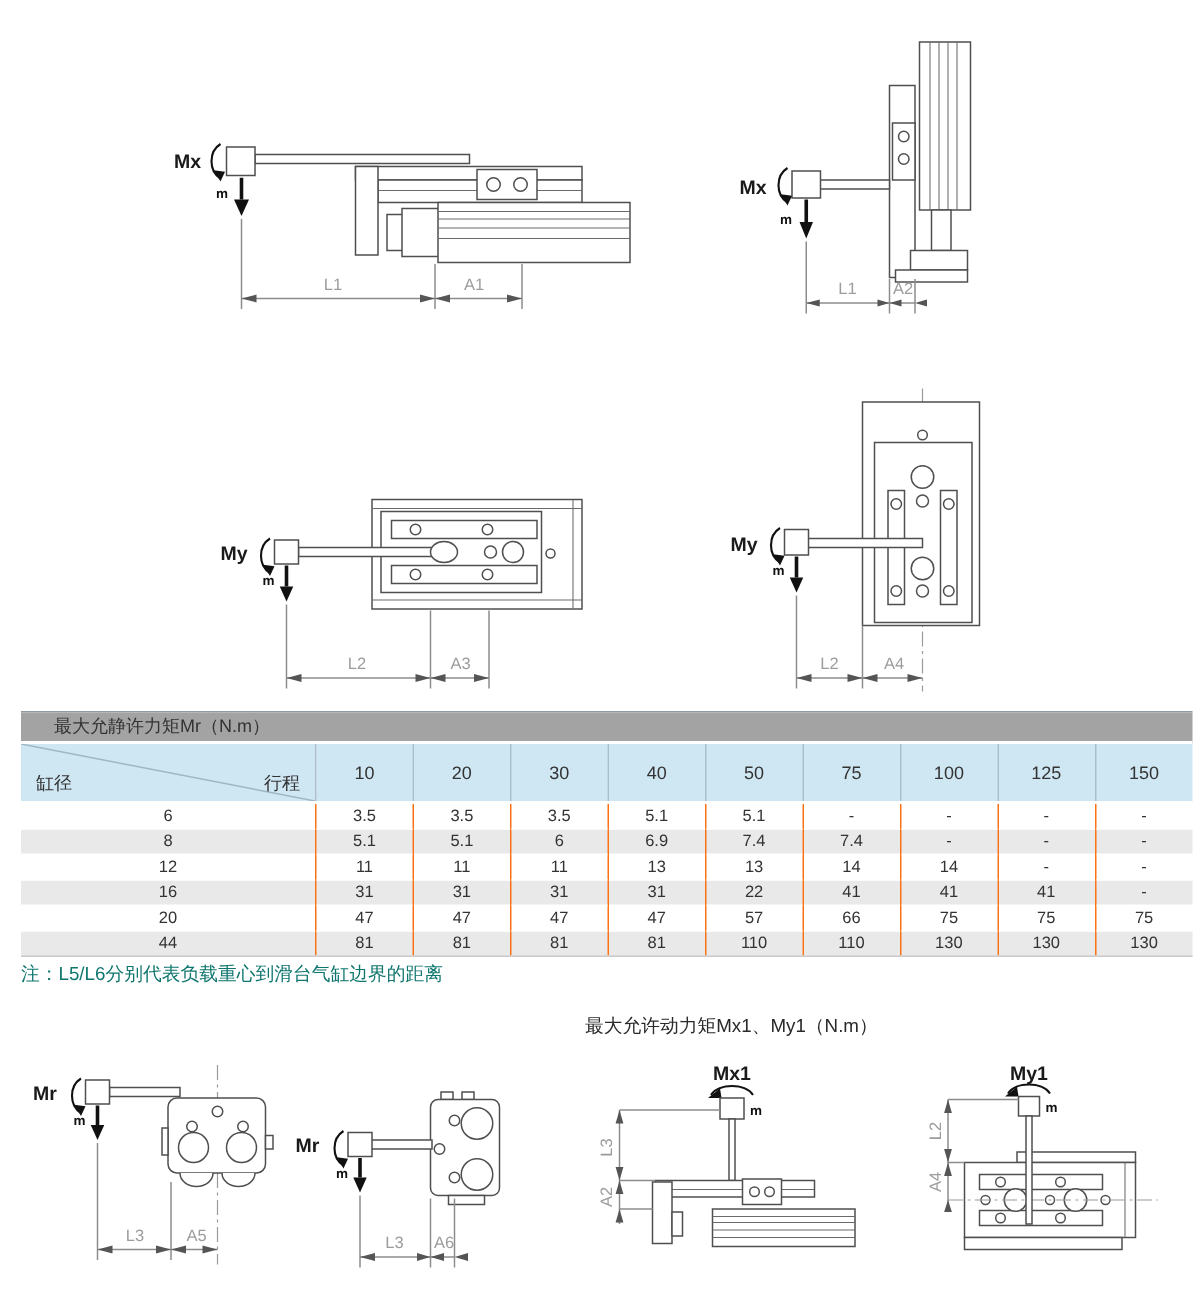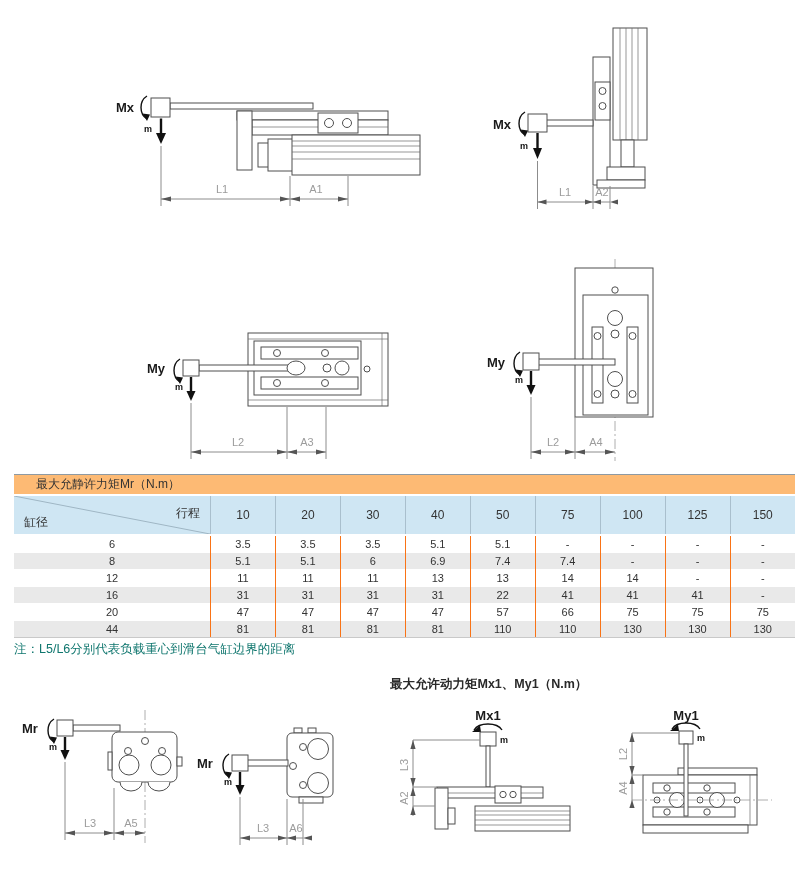--- a/index.html
+++ b/index.html
@@ -16,39 +16,39 @@
   .darr{ fill:#111111; stroke:none; }
   .mline{ stroke:#111111; stroke-width:2.4; }
   .cl  { fill:none; stroke:#9a9a9a; stroke-width:0.8; stroke-dasharray:10 3 2 3; }
   .lbl { fill:#1a1a1a; font-size:13px; font-weight:600; }
   .mlbl{ fill:#111111; font-size:9px;  font-weight:700; }
   .dimt{ fill:#9c9c9c; font-size:11px; }
   .marc{ fill:none; stroke:#111111; stroke-width:1.4; }
 
   
   .table-wrap { position:absolute; left:14px; top:474px; width:781px; border-top:1px solid #8e9aa3; }
-  .t-title { background:#fdba74; height:19px; line-height:19px; font-size:12px; color:#333;
+  .t-title { background:#a3a3a3; height:19px; line-height:19px; font-size:12px; color:#333;
              padding-left:22px; border-bottom:2px solid #ffffff; }
   table { border-collapse:collapse; width:100%; table-layout:fixed; }
   th,td { padding:0; text-align:center; font-weight:normal; }
   thead th { background:#cfe6f3; height:38px; font-size:12px; color:#333;
              border-left:1px solid #a9bfcd; border-bottom:2px solid #ffffff; }
   thead th:first-child { border-left:none; width:196px; }
   tbody td { height:16px; font-size:11px; color:#333;
              border-left:1px solid #f97316; border-top:1px solid #ffffff; }
   tbody td:first-child { border-left:none; }
   tbody tr:nth-child(even) { background:#e9e9e9; }
   tbody tr:last-child td { border-bottom:1px solid #c9c9c9; }
   th.corner { position:relative; }
   th.corner svg { position:absolute; left:0; top:0; width:100%; height:100%; }
-  .c-top { position:absolute; top:9px; right:10px; font-size:12px; }
+  .c-top { position:absolute; top:18px; right:10px; font-size:12px; }
   .c-bot { position:absolute; bottom:3px; left:10px; font-size:12px; }
 
   .note  { position:absolute; left:14px; top:641px; font-size:12.5px; color:#0f766e; }
-  .dyn-title { position:absolute; left:390px; top:676px; font-size:12.5px; color:#2a2a2a;font-weight:bold; }
+  .dyn-title { position:absolute; left:390px; top:676px; font-size:12.5px; color:#2a2a2a; }
 </style>
 </head>
 <body>
 
 <svg class="diagram" style="left:100px;top:80px" width="330" height="140" viewBox="0 0 330 140">
   <g>
     <rect class="fw" x="70" y="23" width="143" height="6"></rect>
     <rect class="fw" x="137" y="31" width="151" height="9"></rect>
     <rect class="fw" x="152" y="40" width="136" height="15"></rect>
     <line class="thin" x1="152" y1="47" x2="288" y2="47"></line>

